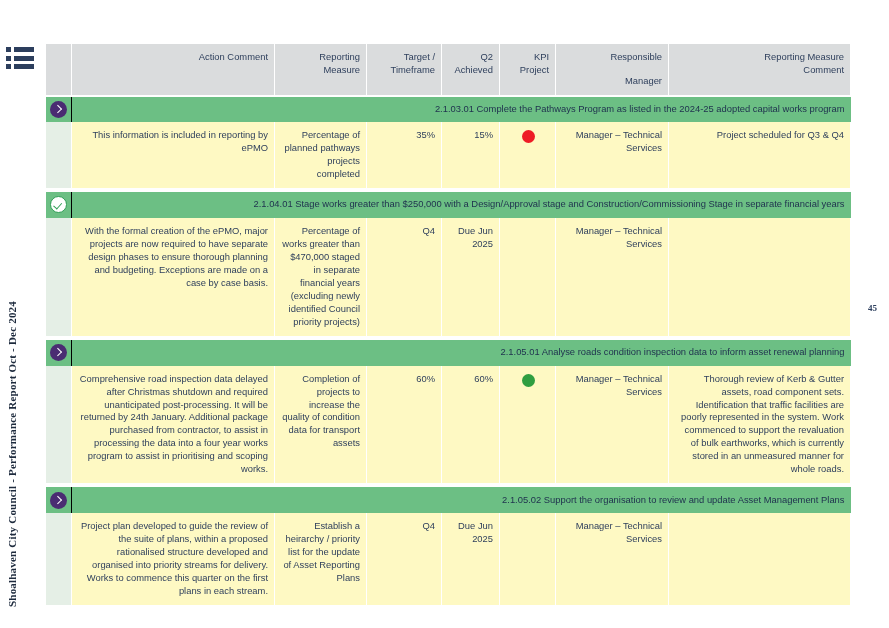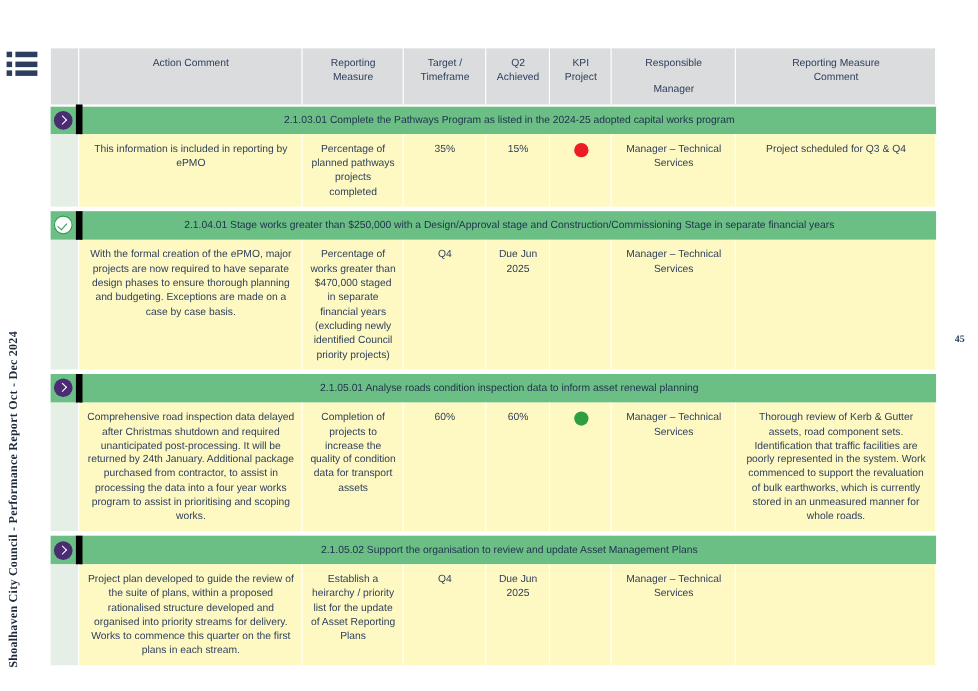--- a/index.html
+++ b/index.html
@@ -88,21 +88,21 @@
   }
   table.report td, table.report th {
     vertical-align: top;
     padding: 7px 6px 7px 7px;
     font-size: 9.4px;
     line-height: 1.38;
     color: #2e3f5c;
     border-left: 1px solid #ffffff;
     border-right: 1px solid #ffffff;
     font-weight: 400;
-    text-align: center;
+    text-align: right;
   }
 
   
   thead th {
     background: #dadcdd;
     height: 42px;
     font-weight: 400;
     border-bottom: 2px solid #ffffff;
   }
   thead th.gutter { background: #dadcdd; }
@@ -121,21 +121,21 @@
     border-left: none;
     border-right: none;
   }
   tr.action-row td.icon-cell {
     width: 26px;
     padding: 0;
     text-align: center;
     vertical-align: middle;
   }
   tr.action-row td.action-text {
-    border-left: 6px solid #000000;
+    border-left: 1px solid #000000;
     margin-left: 27px;
   }
 
   
   tr.data-row td {
     background: #fef9c3;
   }
   tr.data-row td.gutter {
     background: #e5efe6;
     border-left: none;

